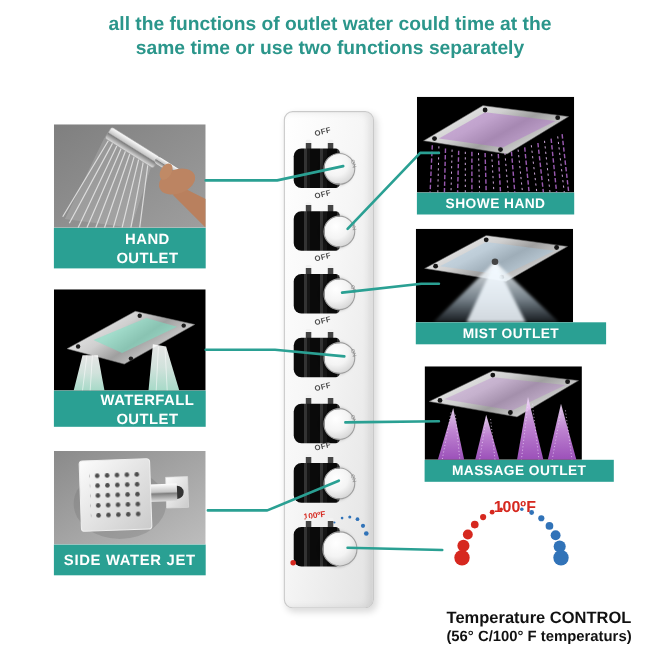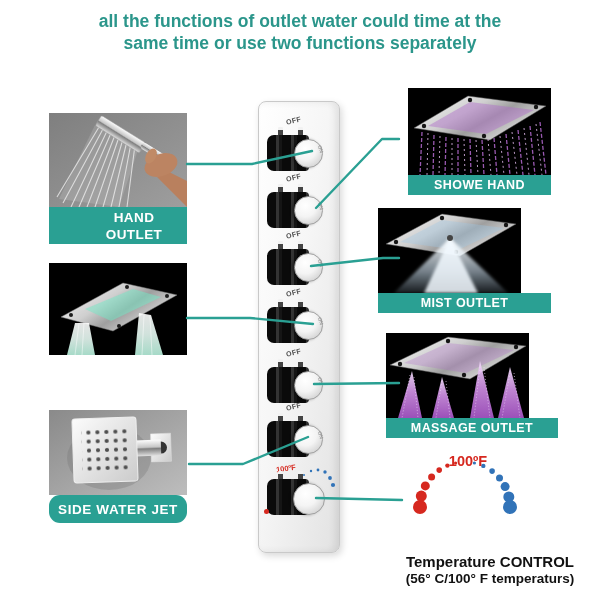--- a/index.html
+++ b/index.html
@@ -14,21 +14,21 @@
   .title{position:absolute;left:0;top:10px;width:600px;text-align:center;
     color:var(--title_teal);font-weight:bold;font-size:17.5px;line-height:22px;}
   
   .card{position:absolute;}
   .photo{position:relative;width:100%;}
   .photo svg{display:block;}
   .banner{background:var(--teal);color:#fff;font-weight:bold;text-align:center;
     display:flex;flex-direction:column;justify-content:center;align-items:center;}
   .banner span{display:block;}
   .banner.two{font-size:13.5px;line-height:17px;letter-spacing:.4px;padding-left:32px;}
-  .banner.one-l{font-size:13.5px;letter-spacing:.6px;border-radius:11px;}
+  .banner.one-l{font-size:13.5px;letter-spacing:.6px;}
   .banner.one-r{font-size:12.5px;letter-spacing:.4px;}
   
   .panel{position:absolute;left:258px;top:101px;width:80px;height:450px;
     background:linear-gradient(100deg,#ffffff 0%,#f6f6f6 45%,#e2e2e2 100%);
     border:1px solid #c9c9c9;border-radius:8px;
     box-shadow:inset -4px 0 7px rgba(0,0,0,.08),2px 3px 7px rgba(0,0,0,.15);}
   .knob{position:absolute;left:8px;width:60px;height:46px;}
   .knob .pin{position:absolute;top:-3px;width:5px;height:9px;border-radius:1px;
     background:linear-gradient(#f2f2f2 0 30%,#444 30% 100%);}
   .knob .pin.p1{left:11px;} .knob .pin.p2{left:31px;}
@@ -151,20 +151,24 @@
         <polygon points="36,46 84,26 112,34 62,58" fill="#74e8c6" opacity=".5"></polygon>
         <circle cx="22" cy="52" r="2" fill="#1d1d1d"></circle>
           <circle cx="78" cy="24" r="2" fill="#1d1d1d"></circle>
         <circle cx="118" cy="33" r="2" fill="#1d1d1d"></circle>
           <circle cx="70" cy="63" r="2" fill="#1d1d1d"></circle>
         <polygon points="26,60 40,60 46,92 18,92" fill="url(#wfg)" opacity=".9"></polygon>
         <polygon points="90,50 102,52 114,92 86,92" fill="url(#wfg)" opacity=".9"></polygon>
         <path d="M30,60 L26,92 M35,60 L33,92 M95,52 L93,92 M101,53 L103,92" stroke="#fff" stroke-width=".8" opacity=".6"></path>
       </svg>
     </div>
+    <div class="banner two" style="height:33px;">
+      <span>WATERFALL</span>
+      <span>OUTLET</span>
+    </div>
   </div>
 
   <div class="card" style="left:49px;top:410px;width:138px;">
     <div class="photo">
       <svg width="138" height="85" viewBox="0 0 138 85">
         <rect width="138" height="85" fill="url(#gbg2)"></rect>
         <ellipse cx="60" cy="48" rx="42" ry="32" fill="#6f6f6f" opacity=".3"></ellipse>
         <g transform="rotate(-2 99 38)">
           <rect x="102" y="24" width="20" height="28" fill="url(#chromev)" stroke="#ddd" stroke-width=".6"></rect>
           <circle cx="112" cy="38" r="6" fill="#333"></circle>
@@ -175,21 +179,21 @@
           <rect x="33" y="17" width="46" height="46" fill="url(#dotp)"></rect>
         </g>
       </svg>
     </div>
     <div class="banner one-l" style="height:28px;">
       <span>SIDE WATER JET</span>
       <span></span>
     </div>
   </div>
 
-  <div class="card" style="left:408px;top:88px;width:143px;">
+  <div class="card" style="left:379px;top:88px;width:143px;">
     <div class="photo">
       <svg width="143" height="87" viewBox="0 0 143 87">
         <rect width="143" height="87" fill="#000"></rect>
         <polygon points="6,40 60,8 138,18 82,52" fill="url(#chromep)" stroke="#555" stroke-width=".5"></polygon>
         <polygon points="20,38 62,14 126,22 78,46" fill="#b06cc9" opacity=".45"></polygon>
         <circle cx="16" cy="38" r="2.2" fill="#151515"></circle>
           <circle cx="62" cy="12" r="2.2" fill="#151515"></circle>
         <circle cx="128" cy="19" r="2.2" fill="#151515"></circle>
           <circle cx="76" cy="48" r="2.2" fill="#151515"></circle>
         <path d="M14,44 L12,87 M26,47 L25,87 M38,49 L37,87 M50,50 L50,87 M62,51 L63,87 M74,52 L76,87 M86,50 L89,87 M98,46 L102,87 M110,42 L115,87 M122,38 L127,87 M132,34 L138,87" stroke="#b469cf" stroke-width="1.3" stroke-dasharray="4 2" opacity=".85"></path>

